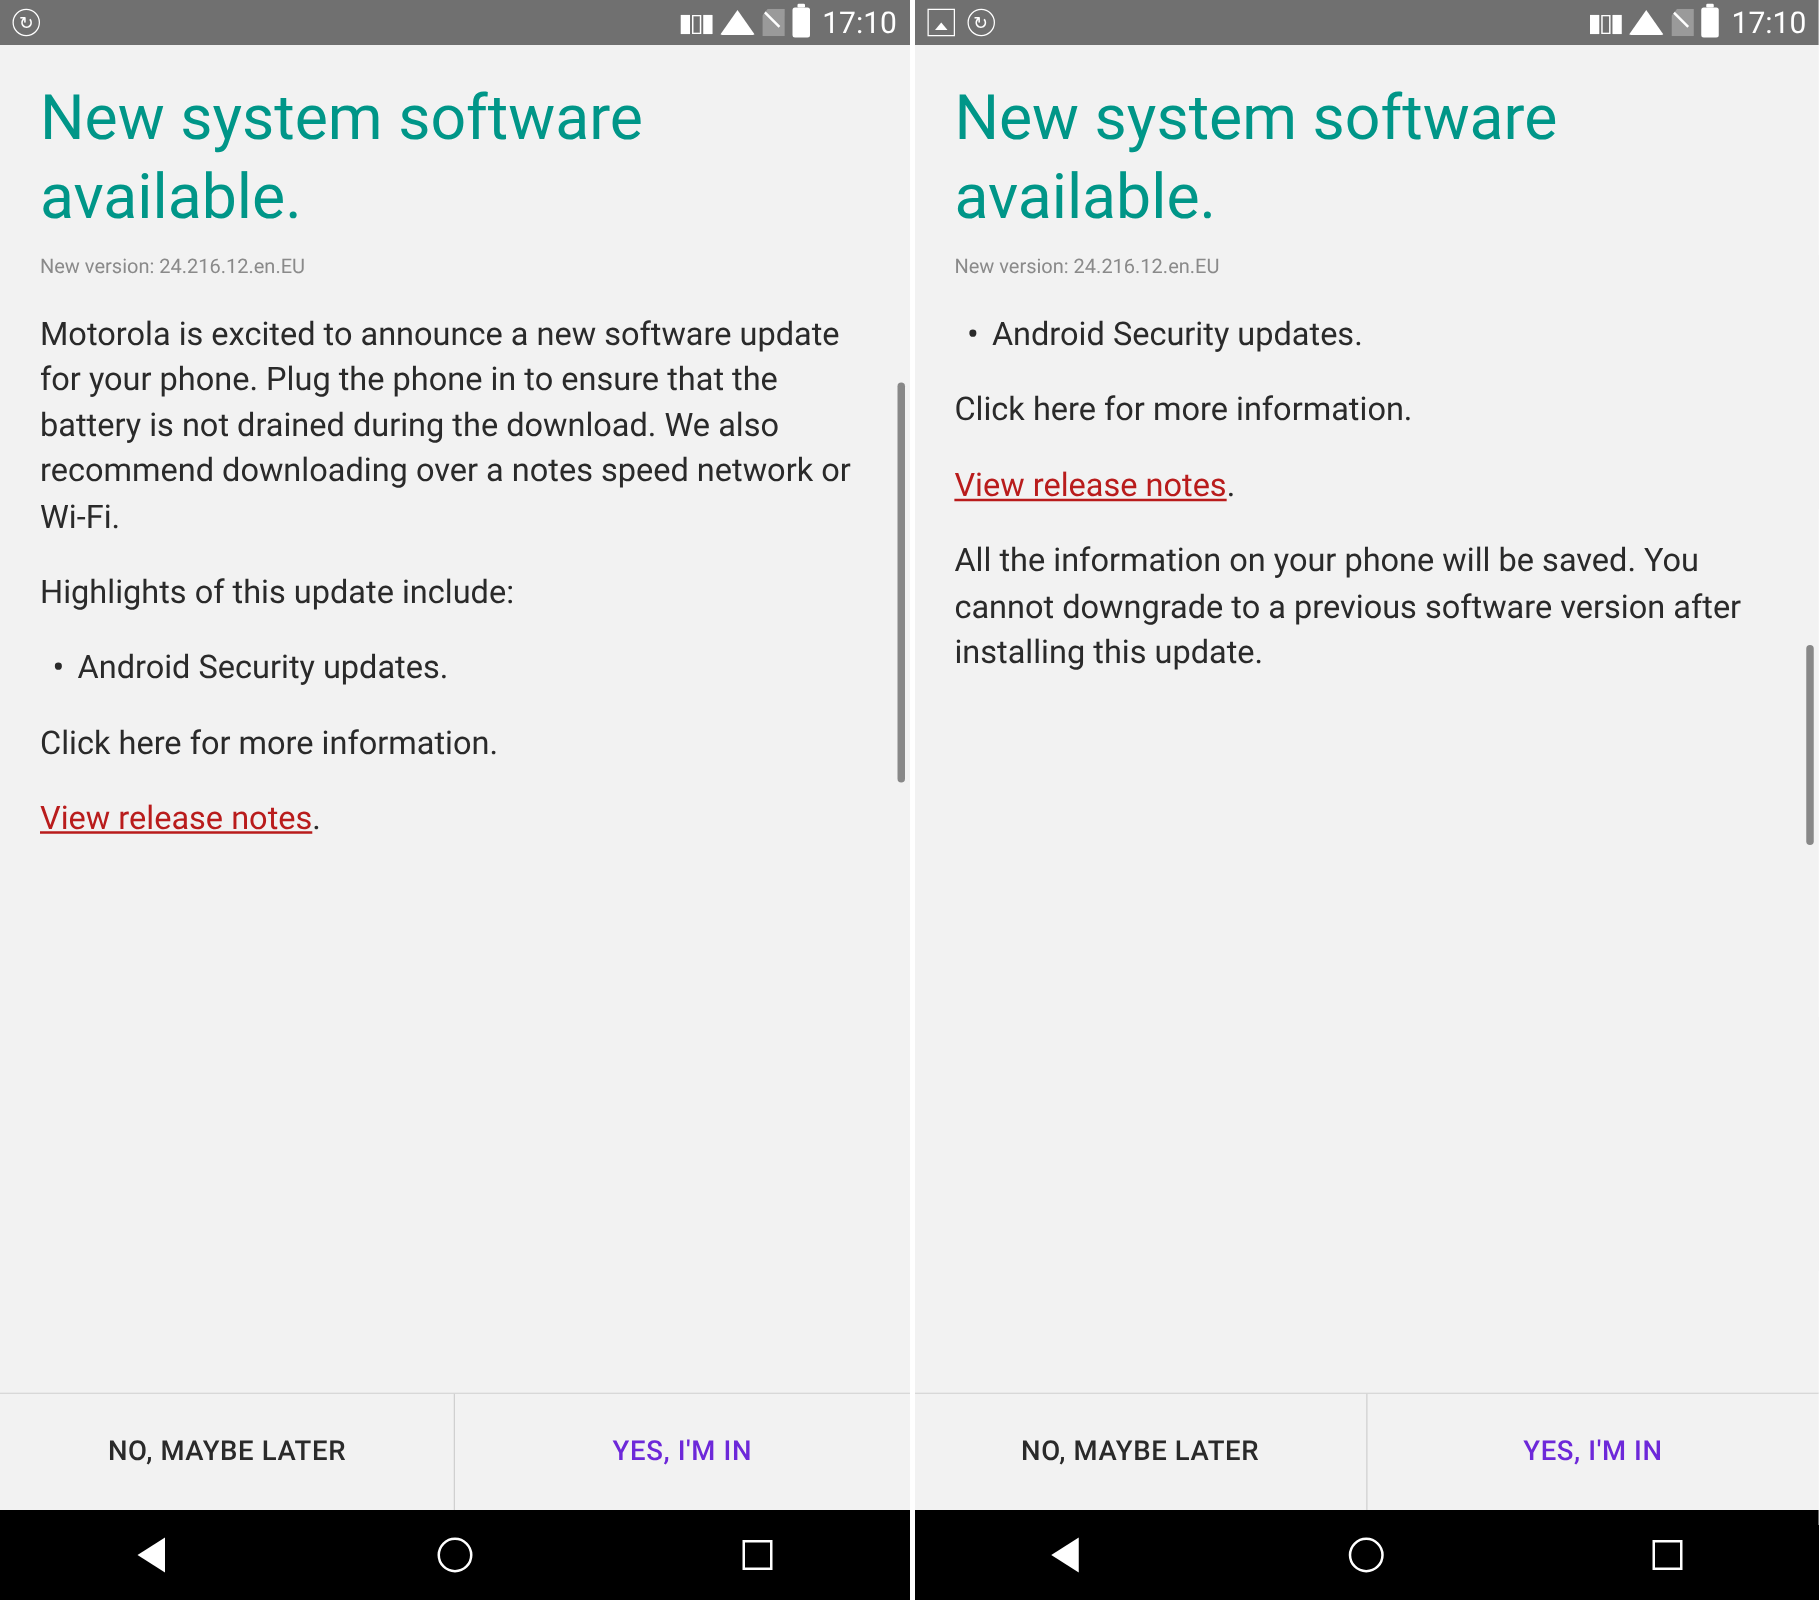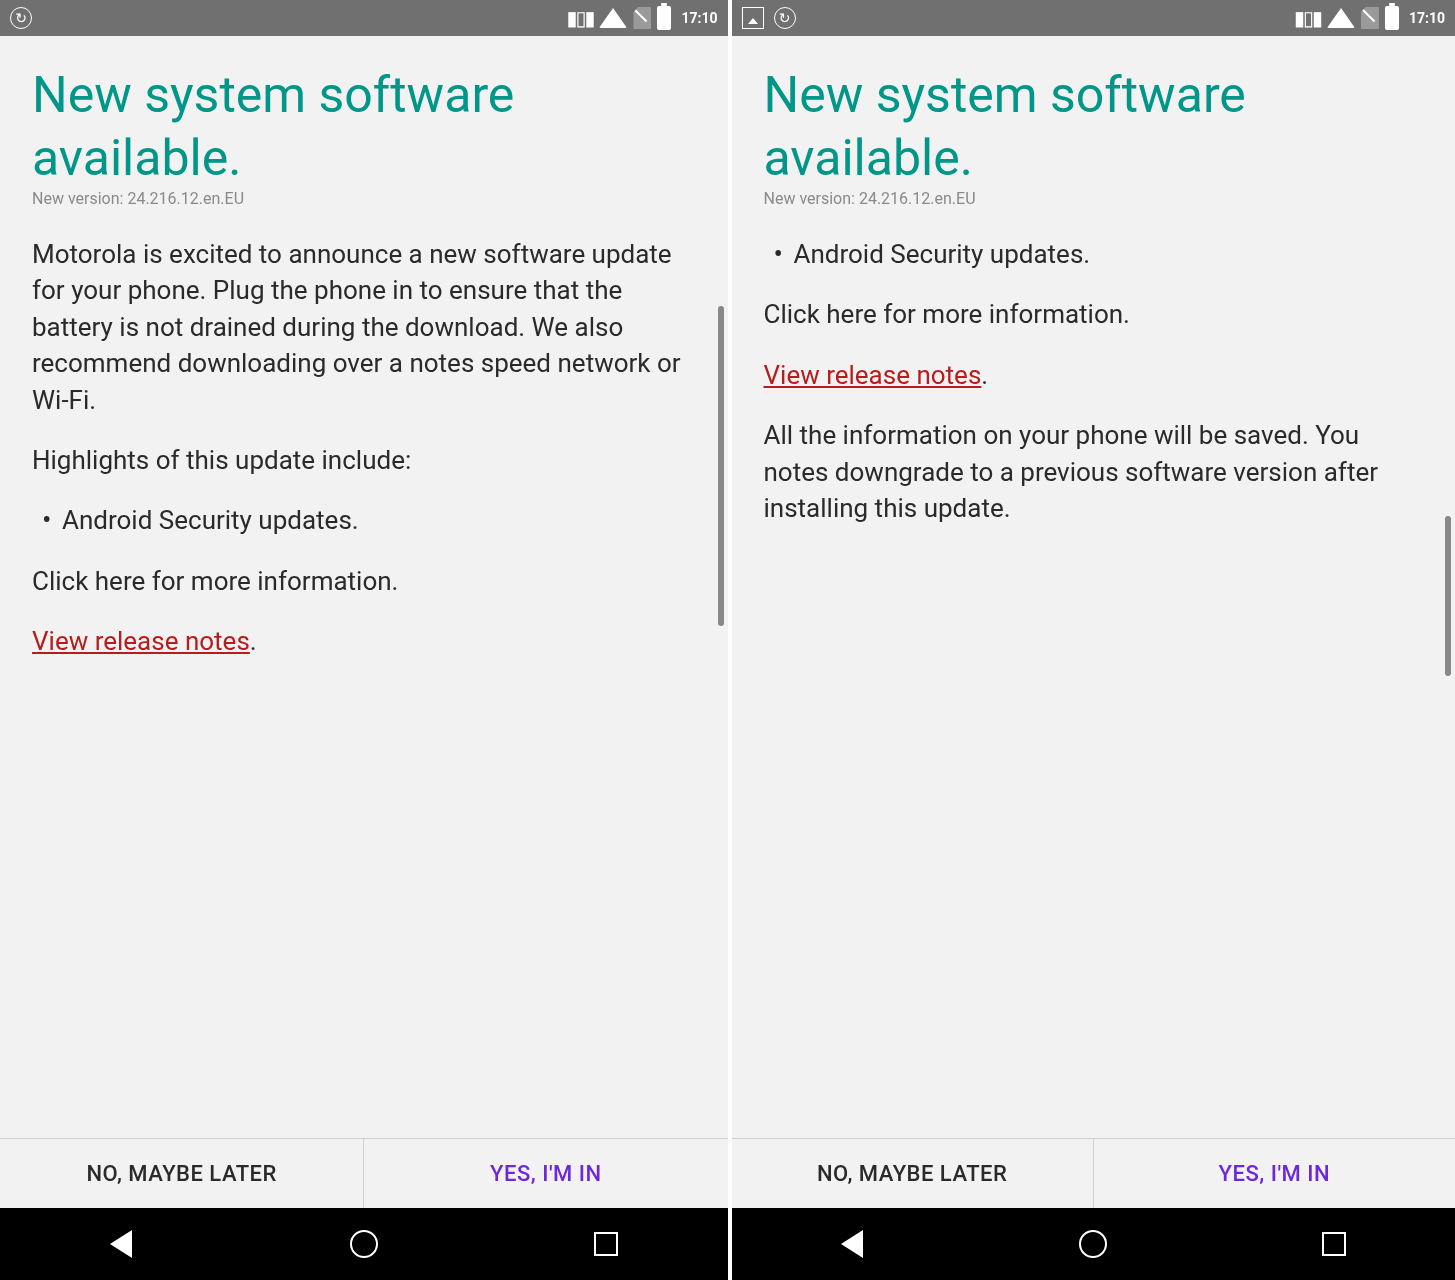--- a/index.html
+++ b/index.html
@@ -13,35 +13,35 @@
     .status-right { display: flex; align-items: center; gap: 6px; }
     .sync-icon { width: 22px; height: 22px; border: 1.5px solid #fff; border-radius: 50%; display: flex; align-items: center; justify-content: center; font-size: 14px; }
     .image-icon { width: 22px; height: 22px; border: 1.5px solid #fff; display: flex; align-items: center; justify-content: center; }
     .image-icon::before { content: ""; width: 0; height: 0; border-left: 5px solid transparent; border-right: 5px solid transparent; border-bottom: 6px solid #fff; margin-top: 6px; }
     .vibrate-icon { font-size: 20px; letter-spacing: -2px; }
     .wifi-icon { width: 0; height: 0; border-left: 14px solid transparent; border-right: 14px solid transparent; border-bottom: 20px solid #fff; border-radius: 2px; }
     .sim-icon { width: 18px; height: 22px; background: #9a9a9a; clip-path: polygon(0 25%, 25% 0, 100% 0, 100% 100%, 0 100%); position: relative; }
     .sim-icon::after { content: ""; position: absolute; left: -2px; top: -2px; width: 22px; height: 2px; background: #fff; transform: rotate(45deg); transform-origin: left; }
     .battery-icon { width: 14px; height: 24px; background: #fff; border-radius: 2px; position: relative; }
     .battery-icon::before { content: ""; position: absolute; top: -3px; left: 4px; width: 6px; height: 3px; background: #fff; border-radius: 1px; }
-    .clock { font-size: 14px; font-weight: 700; margin-left: 4px; }
+    .clock { font-size: 24px; font-weight: 400; margin-left: 4px; }
     
     
     .content { flex: 1; overflow: hidden; padding: 28px 32px 0 32px; position: relative; background: #f2f2f2; }
-    .title { font-size: 50px; font-weight: 400; color: #009688; line-height: 1.25; margin-bottom: 0; }
+    .title { font-size: 50px; font-weight: 400; color: #009688; line-height: 1.25; margin-bottom: 14px; }
     .version { font-size: 16px; color: #8a8a8a; margin-bottom: 28px; }
     .body-text { font-size: 26px; color: #2a2a2a; line-height: 1.4; }
     .body-text p { margin-bottom: 24px; }
     .bullet { padding-left: 30px; position: relative; }
     .bullet::before { content: "•"; position: absolute; left: 10px; font-size: 28px; line-height: 1; top: 4px; }
     .link { color: #b91c1c; text-decoration: underline; }
     .scrollbar-thumb { position: absolute; right: 4px; width: 6px; background: #888; border-radius: 3px; }
     
     
-    .button-bar { height: 70px; display: flex; border-top: 1px solid #d0d0d0; background: #f2f2f2; }
+    .button-bar { height: 94px; display: flex; border-top: 1px solid #d0d0d0; background: #f2f2f2; }
     .button-bar button { flex: 1; background: transparent; border: none; font-size: 22px; font-weight: 500; letter-spacing: 0.5px; cursor: pointer; font-family: inherit; }
     .button-bar button + button { border-left: 1px solid #d0d0d0; }
     .btn-no { color: #2a2a2a; }
     .btn-yes { color: #6d28d9; }
     
     
     .nav-bar { height: 72px; background: #000; display: flex; align-items: center; justify-content: space-around; }
     .nav-btn { width: 200px; display: flex; align-items: center; justify-content: center; }
     .nav-back { width: 0; height: 0; border-top: 14px solid transparent; border-bottom: 14px solid transparent; border-right: 22px solid #fff; }
     .nav-home { width: 28px; height: 28px; border: 2.5px solid #fff; border-radius: 50%; }
@@ -110,21 +110,21 @@
     </div>
   </div>
 
   <div class="content">
     <h1 class="title">New system software available.</h1>
     <div class="version">New version: 24.216.12.en.EU</div>
     <div class="body-text">
       <p class="bullet">Android Security updates.</p>
       <p>Click here for more information.</p>
       <p><a class="link">View release notes</a><span>.</span></p>
-      <p>All the information on your phone will be saved. You notes downgrade to a previous software version after installing this update.</p>
+      <p>All the information on your phone will be saved. You cannot downgrade to a previous software version after installing this update.</p>
     </div>
     <div class="scrollbar-thumb" style="top:480px;height:160px;"></div>
   </div>
 
   <div class="button-bar">
     <button class="btn-no">NO, MAYBE LATER</button>
     <button class="btn-yes">YES, I'M IN</button>
   </div>
 
   <div class="nav-bar">

